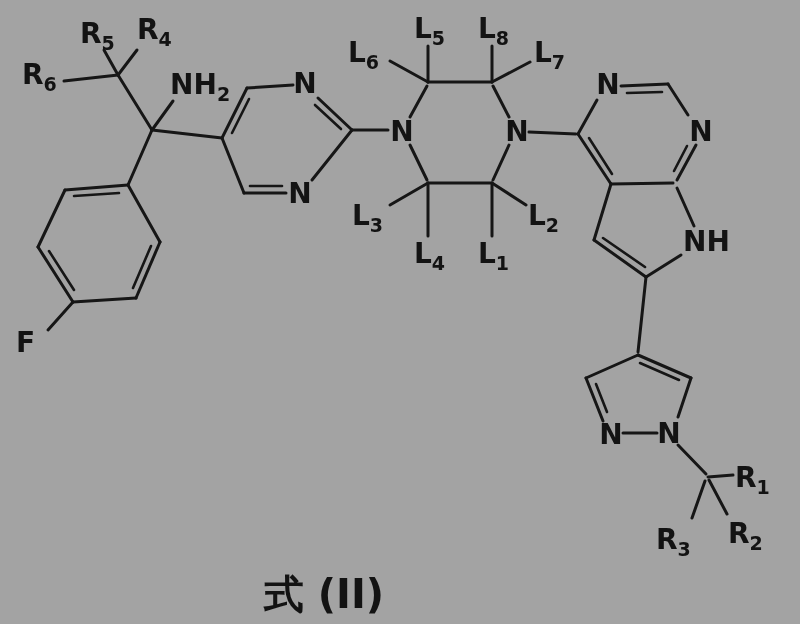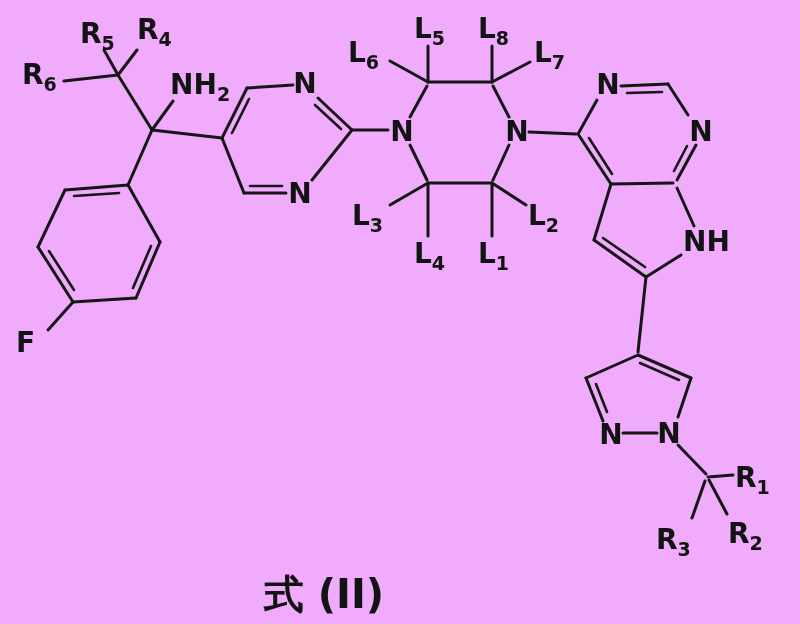--- a/index.html
+++ b/index.html
@@ -4,21 +4,21 @@
 <style>
   html, body {
     margin: 0;
     padding: 0;
     background: #ffffff;
   }
   .page {
     position: relative;
     width: 800px;
     height: 624px;
-    background: #f0abfc;
+    background: #a3a3a3;
     overflow: hidden;
   }
   svg { display: block; }
   .bond {
     stroke: #161616;
     stroke-width: 3;
     stroke-linecap: round;
     fill: none;
   }
   .bond.inner { stroke-width: 2.6; }

